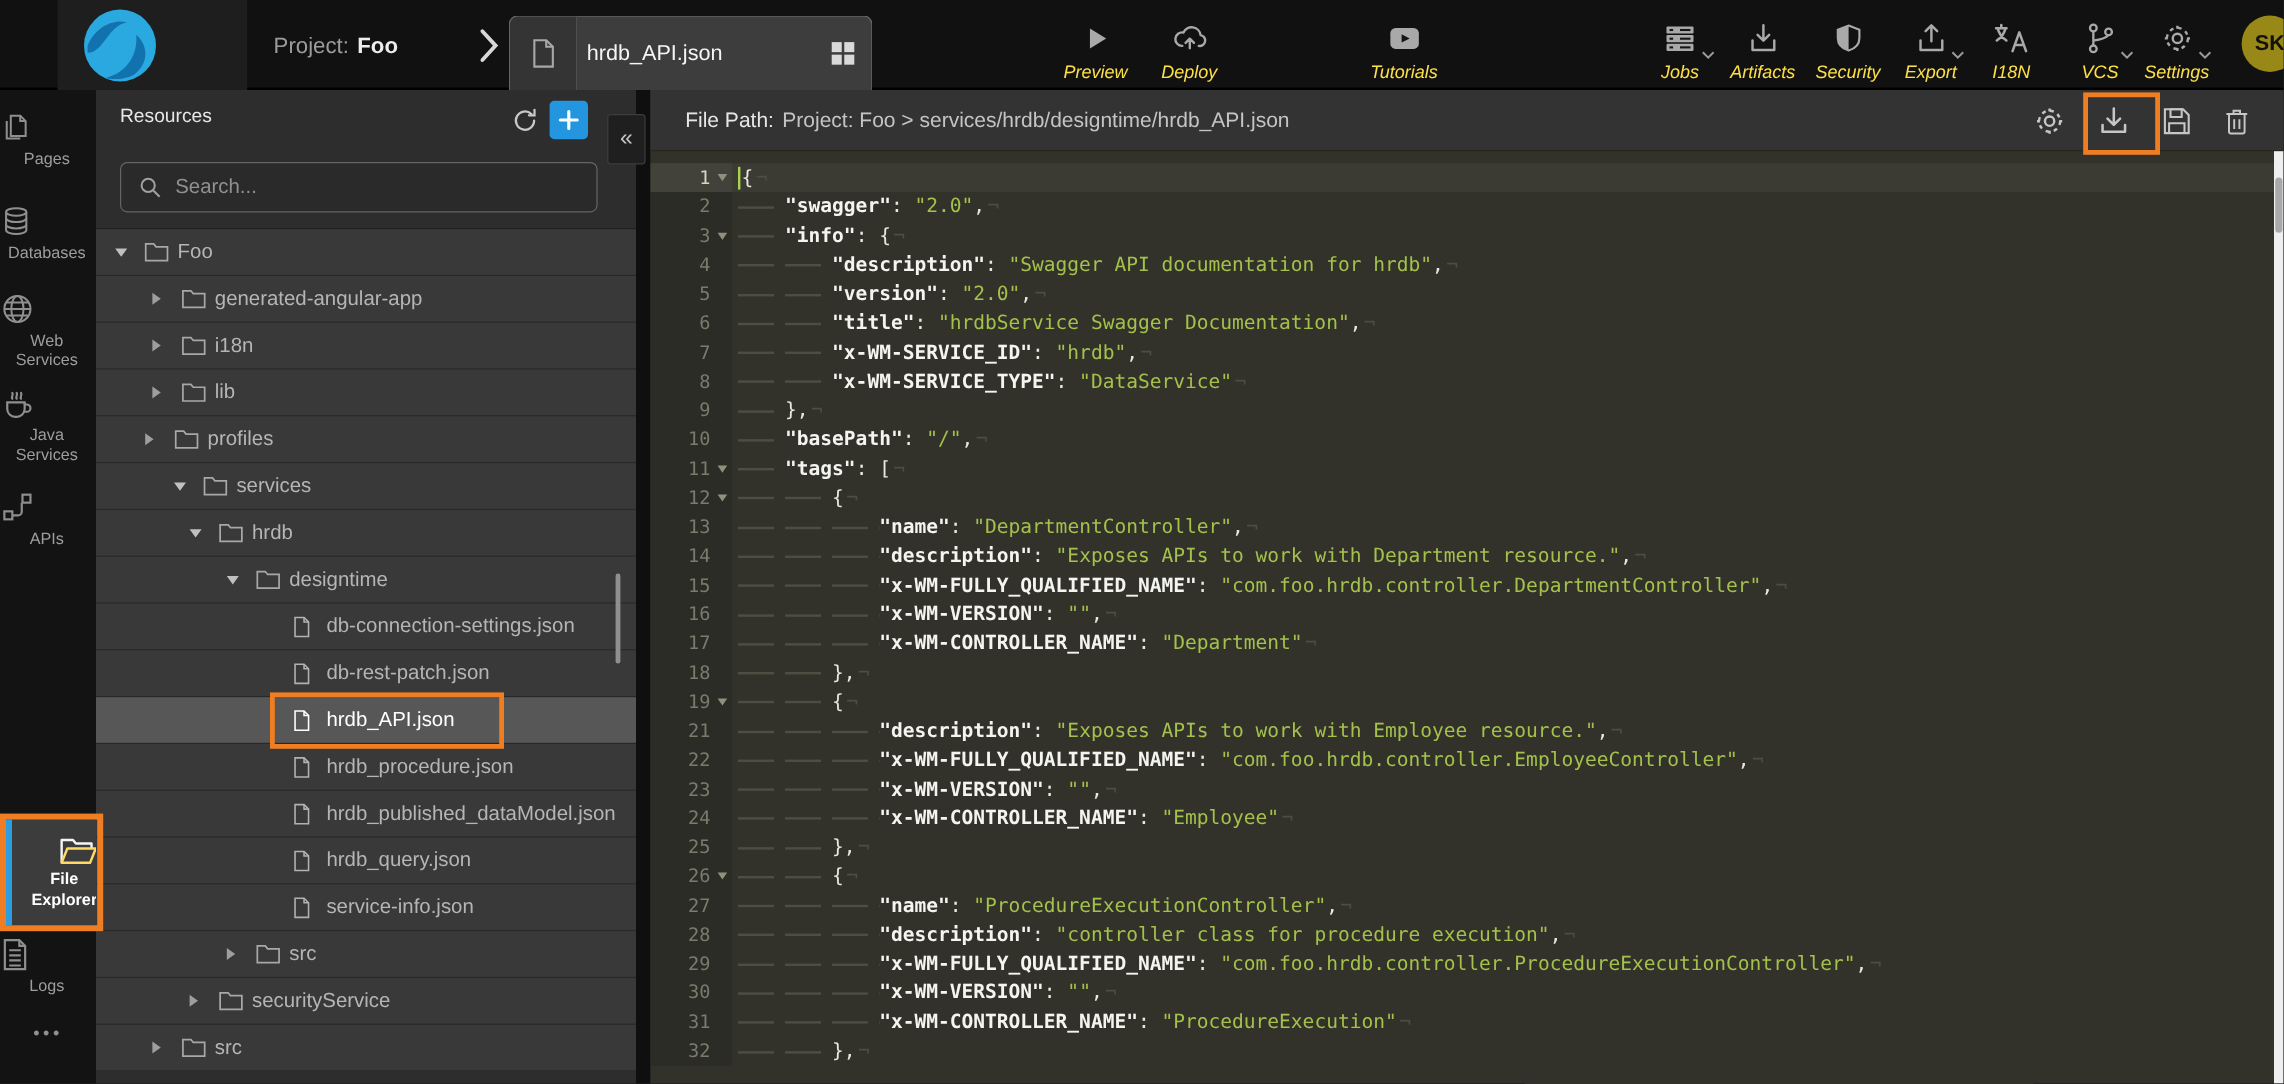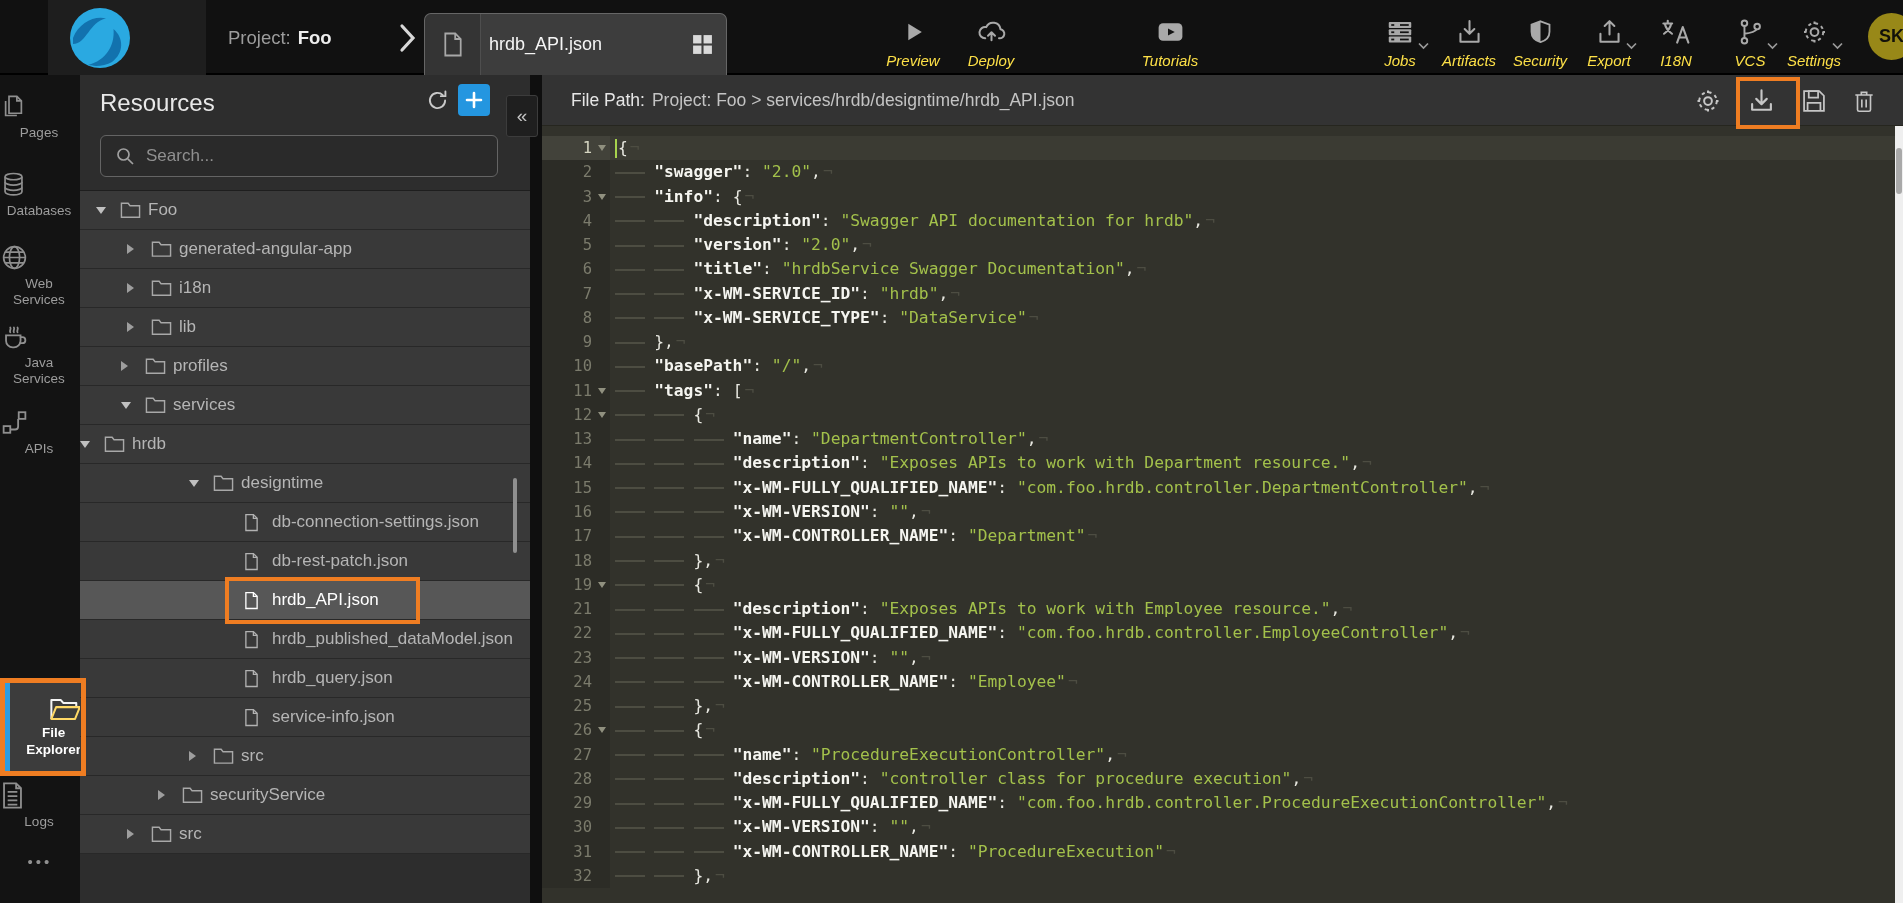--- a/index.html
+++ b/index.html
@@ -27,21 +27,21 @@
   
   #rail { position:absolute; left:0; top:75px; width:80px; bottom:0; background:#131313; z-index:2; }
   .rail-item { position:absolute; left:0; width:80px; display:flex; flex-direction:column; align-items:flex-start; gap:4px; color:#8f8f8f; cursor:default; }
   .rail-item .rlab { font-size:13.5px; line-height:16px; color:#9d9d9d; text-align:center; width:78px; }
   .rail-active { position:absolute; left:5px; top:608px; width:76px; height:88px; background:#3c3c3c; border-left:5px solid #2d9de2; display:flex; flex-direction:column; align-items:flex-end; justify-content:center; gap:1px; }
   .rail-active .rlab { color:#fff; font-weight:bold; font-size:13.5px; line-height:17px; text-align:center; }
   .rail-more { position:absolute; left:0; top:778px; width:80px; text-align:center; color:#909090; font-size:15px; letter-spacing:3px; }
 
   
   #resources { position:absolute; left:80px; top:75px; width:450px; bottom:0; background:#2d2d2d; z-index:2; }
-  .res-title { position:absolute; left:20px; top:14px; font-size:24px; color:#e8e8e8; }
+  .res-title { position:absolute; left:20px; top:14px; font-size:16px; color:#e8e8e8; }
   .res-refresh { position:absolute; left:345px; top:13px; color:#c9c9c9; cursor:pointer; }
   .res-add { position:absolute; left:378px; top:9px; width:32px; height:32px; background:#2496e0; border-radius:4px; color:#fff; display:flex; align-items:center; justify-content:center; cursor:pointer; }
   .res-search { position:absolute; left:20px; top:60px; width:398px; height:42px; background:#2a2a2a; border:1px solid #646464; border-radius:6px; display:flex; align-items:center; padding-left:14px; gap:11px; color:#a0a0a0; }
   .res-search .ph { color:#909090; font-size:17px; }
   #tree { position:absolute; left:0; top:115px; width:450px; border-top:1px solid #1e1e1e; }
   .trow { height:39px; background:#393939; border-bottom:1px solid #282828; display:flex; align-items:center; font-size:17px; color:#b5b5b5; white-space:nowrap; overflow:hidden; cursor:pointer; }
   .trow.sel { background:#575757; color:#fff; }
   .abox { width:24px; flex:none; display:flex; align-items:center; }
   .ad { width:0; height:0; border-left:5.5px solid transparent; border-right:5.5px solid transparent; border-top:7.5px solid #c0c0c0; }
   .ar { width:0; height:0; border-top:5.5px solid transparent; border-bottom:5.5px solid transparent; border-left:7.5px solid #9e9e9e; }
@@ -392,32 +392,32 @@
         <span class="abox">
           <span class="ar"></span>
         </span>
         <span class="ibox">
           <svg width="21" height="18" viewBox="0 0 22 18" fill="none" stroke="currentColor" stroke-width="1.5">
             <path d="M1.5 16.5V2h7l2 2.5h10v12z"></path>
           </svg>
         </span>
         <span>profiles</span>
       </div>
-      <div class="trow" style="padding-left: 41px;">
+      <div class="trow" style="padding-left: 65px;">
         <span class="abox">
           <span class="ad"></span>
         </span>
         <span class="ibox">
           <svg width="21" height="18" viewBox="0 0 22 18" fill="none" stroke="currentColor" stroke-width="1.5">
             <path d="M1.5 16.5V2h7l2 2.5h10v12z"></path>
           </svg>
         </span>
         <span>services</span>
       </div>
-      <div class="trow" style="">
+      <div class="trow" style="padding-left: 78px;">
         <span class="abox">
           <span class="ad"></span>
         </span>
         <span class="ibox">
           <svg width="21" height="18" viewBox="0 0 22 18" fill="none" stroke="currentColor" stroke-width="1.5">
             <path d="M1.5 16.5V2h7l2 2.5h10v12z"></path>
           </svg>
         </span>
         <span>hrdb</span>
       </div>
@@ -451,20 +451,29 @@
         <span>db-rest-patch.json</span>
       </div>
       <div class="trow sel" style="padding-left: 164px;">
         <span class="ibox" style="color:#fff">
           <svg width="15" height="19" viewBox="0 0 16 20" fill="none" stroke="currentColor" stroke-width="1.4">
             <path d="M2 1.5h8l4 4v13H2z"></path>
             <path d="M10 1.5v4h4"></path>
           </svg>
         </span>
         <span>hrdb_API.json</span>
+      </div>
+      <div class="trow" style="padding-left: 164px;">
+        <span class="ibox" style="color:#b2b2b2">
+          <svg width="15" height="19" viewBox="0 0 16 20" fill="none" stroke="currentColor" stroke-width="1.4">
+            <path d="M2 1.5h8l4 4v13H2z"></path>
+            <path d="M10 1.5v4h4"></path>
+          </svg>
+        </span>
+        <span>hrdb_procedure.json</span>
       </div>
       <div class="trow" style="padding-left: 164px;">
         <span class="ibox" style="color:#b2b2b2">
           <svg width="15" height="19" viewBox="0 0 16 20" fill="none" stroke="currentColor" stroke-width="1.4">
             <path d="M2 1.5h8l4 4v13H2z"></path>
             <path d="M10 1.5v4h4"></path>
           </svg>
         </span>
         <span>hrdb_published_dataModel.json</span>
       </div>

